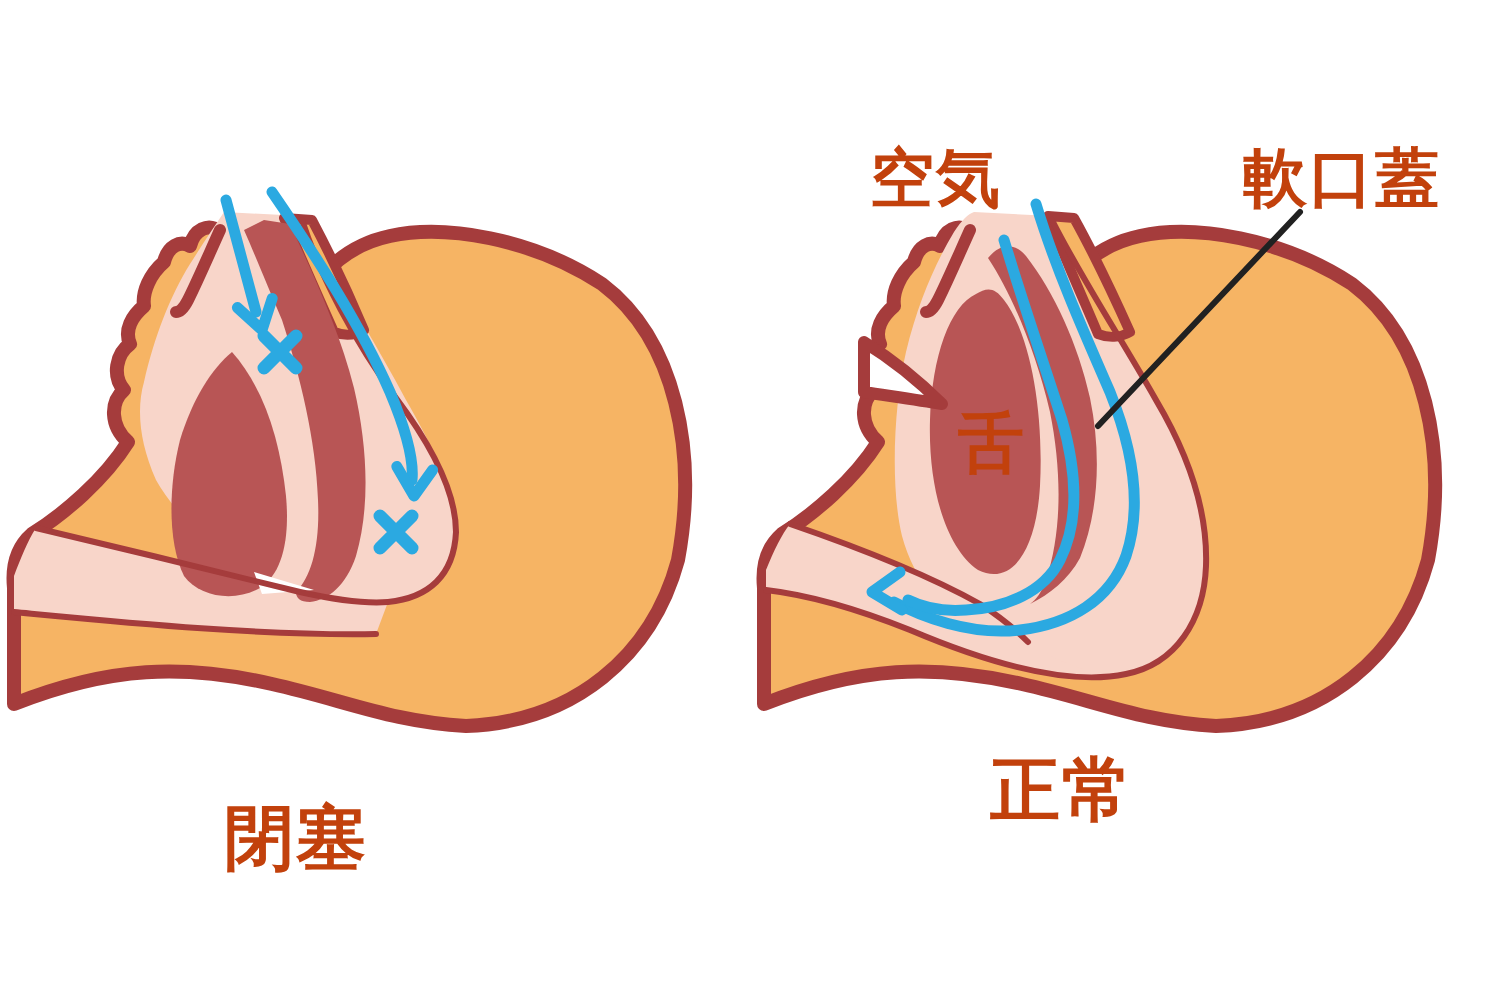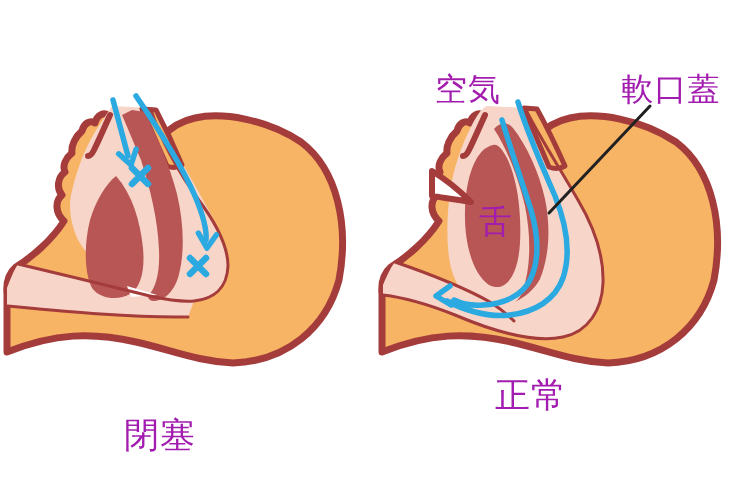--- a/index.html
+++ b/index.html
@@ -18,22 +18,22 @@
   .red{fill:#B85555;stroke:none;}
   .thin{fill:none;stroke:#A53C3C;stroke-width:3;stroke-linecap:round;}
   .hook{fill:none;stroke:#A53C3C;stroke-width:6;stroke-linecap:round;}
   .blue{fill:none;stroke:#2BA9E1;stroke-width:5.5;stroke-linecap:round;stroke-linejoin:round;}
   .bluex{fill:none;stroke:#2BA9E1;stroke-width:6.5;stroke-linecap:round;}
   .whitegap{fill:#ffffff;stroke:none;}
   .notch{fill:#ffffff;stroke:#A53C3C;stroke-width:6;stroke-linejoin:round;}
   .pointer{fill:none;stroke:#212121;stroke-width:3;stroke-linecap:round;}
   
   .lbl{
-    position:absolute;color:#a21caf;white-space:nowrap;
-    transform:translateX(-50%);font-weight:400;letter-spacing:1px;
+    position:absolute;color:#c2410c;white-space:nowrap;
+    transform:translateX(-50%);font-weight:700;letter-spacing:1px;
   }
   .caption{font-size:35px;}
   .annot{font-size:32px;}
   .onpart{font-size:33px;}
 </style>
 </head>
 <body>
 
 <div id="stage">
 
@@ -122,21 +122,21 @@
       <g>
         <path class="blue" d="M 113,100 L 128,156"></path>
         <path class="blue" d="M 118.7,153.8 L 131,165 L 136.1,149.2"></path>
         <path class="bluex" d="M 132,168 L 148,184 M 148,168 L 132,184"></path>
         <path class="blue" d="
           M 136,96 C 158,128 180,162 195,196 C 203,215 207,230 206,240"></path>
         <path class="blue" d="M 198.4,233.2 L 207,248 L 216.3,235"></path>
         <path class="bluex" d="M 190,258 L 206,274 M 206,258 L 190,274"></path>
       </g>
     </svg>
-    <span class="lbl caption" style="left:148px;top:412px;margin-left:12px;">閉塞</span>
+    <span class="lbl caption" style="left:148px;top:396px;">閉塞</span>
   </div>
 
   <div class="panel" id="panel-normal">
     <svg width="375" height="500" viewBox="0 0 375 500">
 
       <path class="skin" d="
         M 110,116
         C 104,111 97,115 95,123
         C 90,120 84,123 82,131
         C 75,137 71,146 72,153

